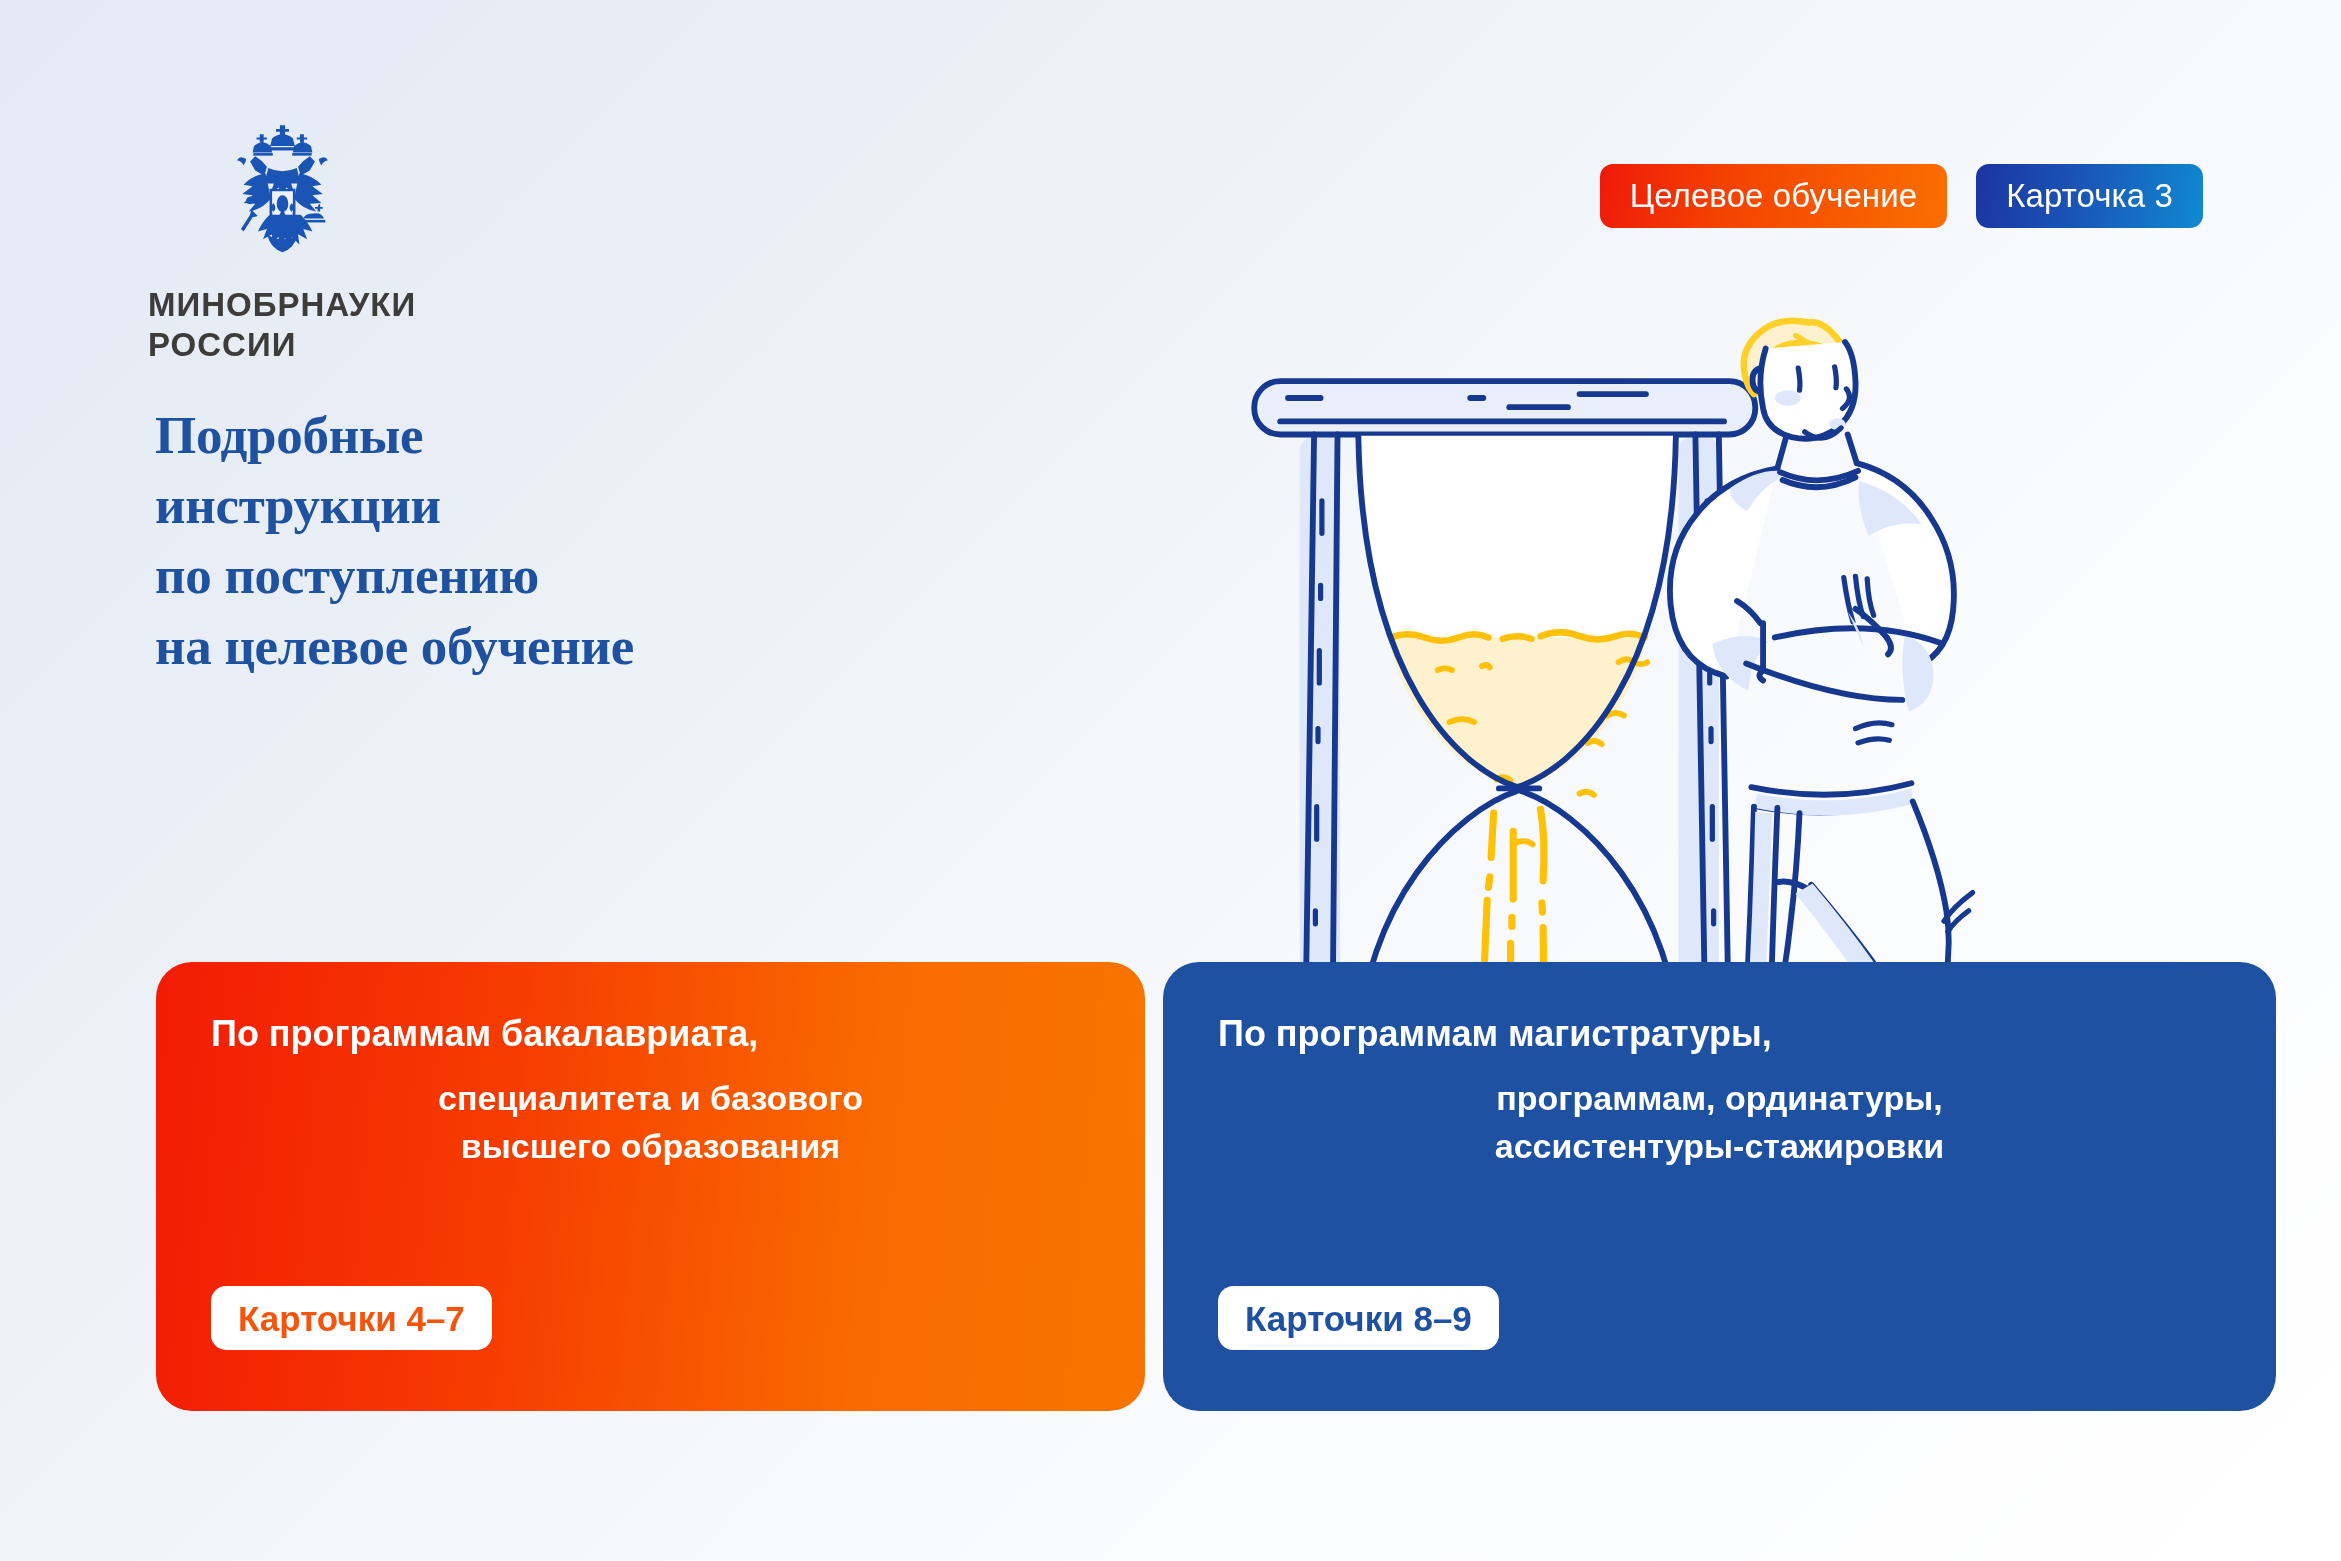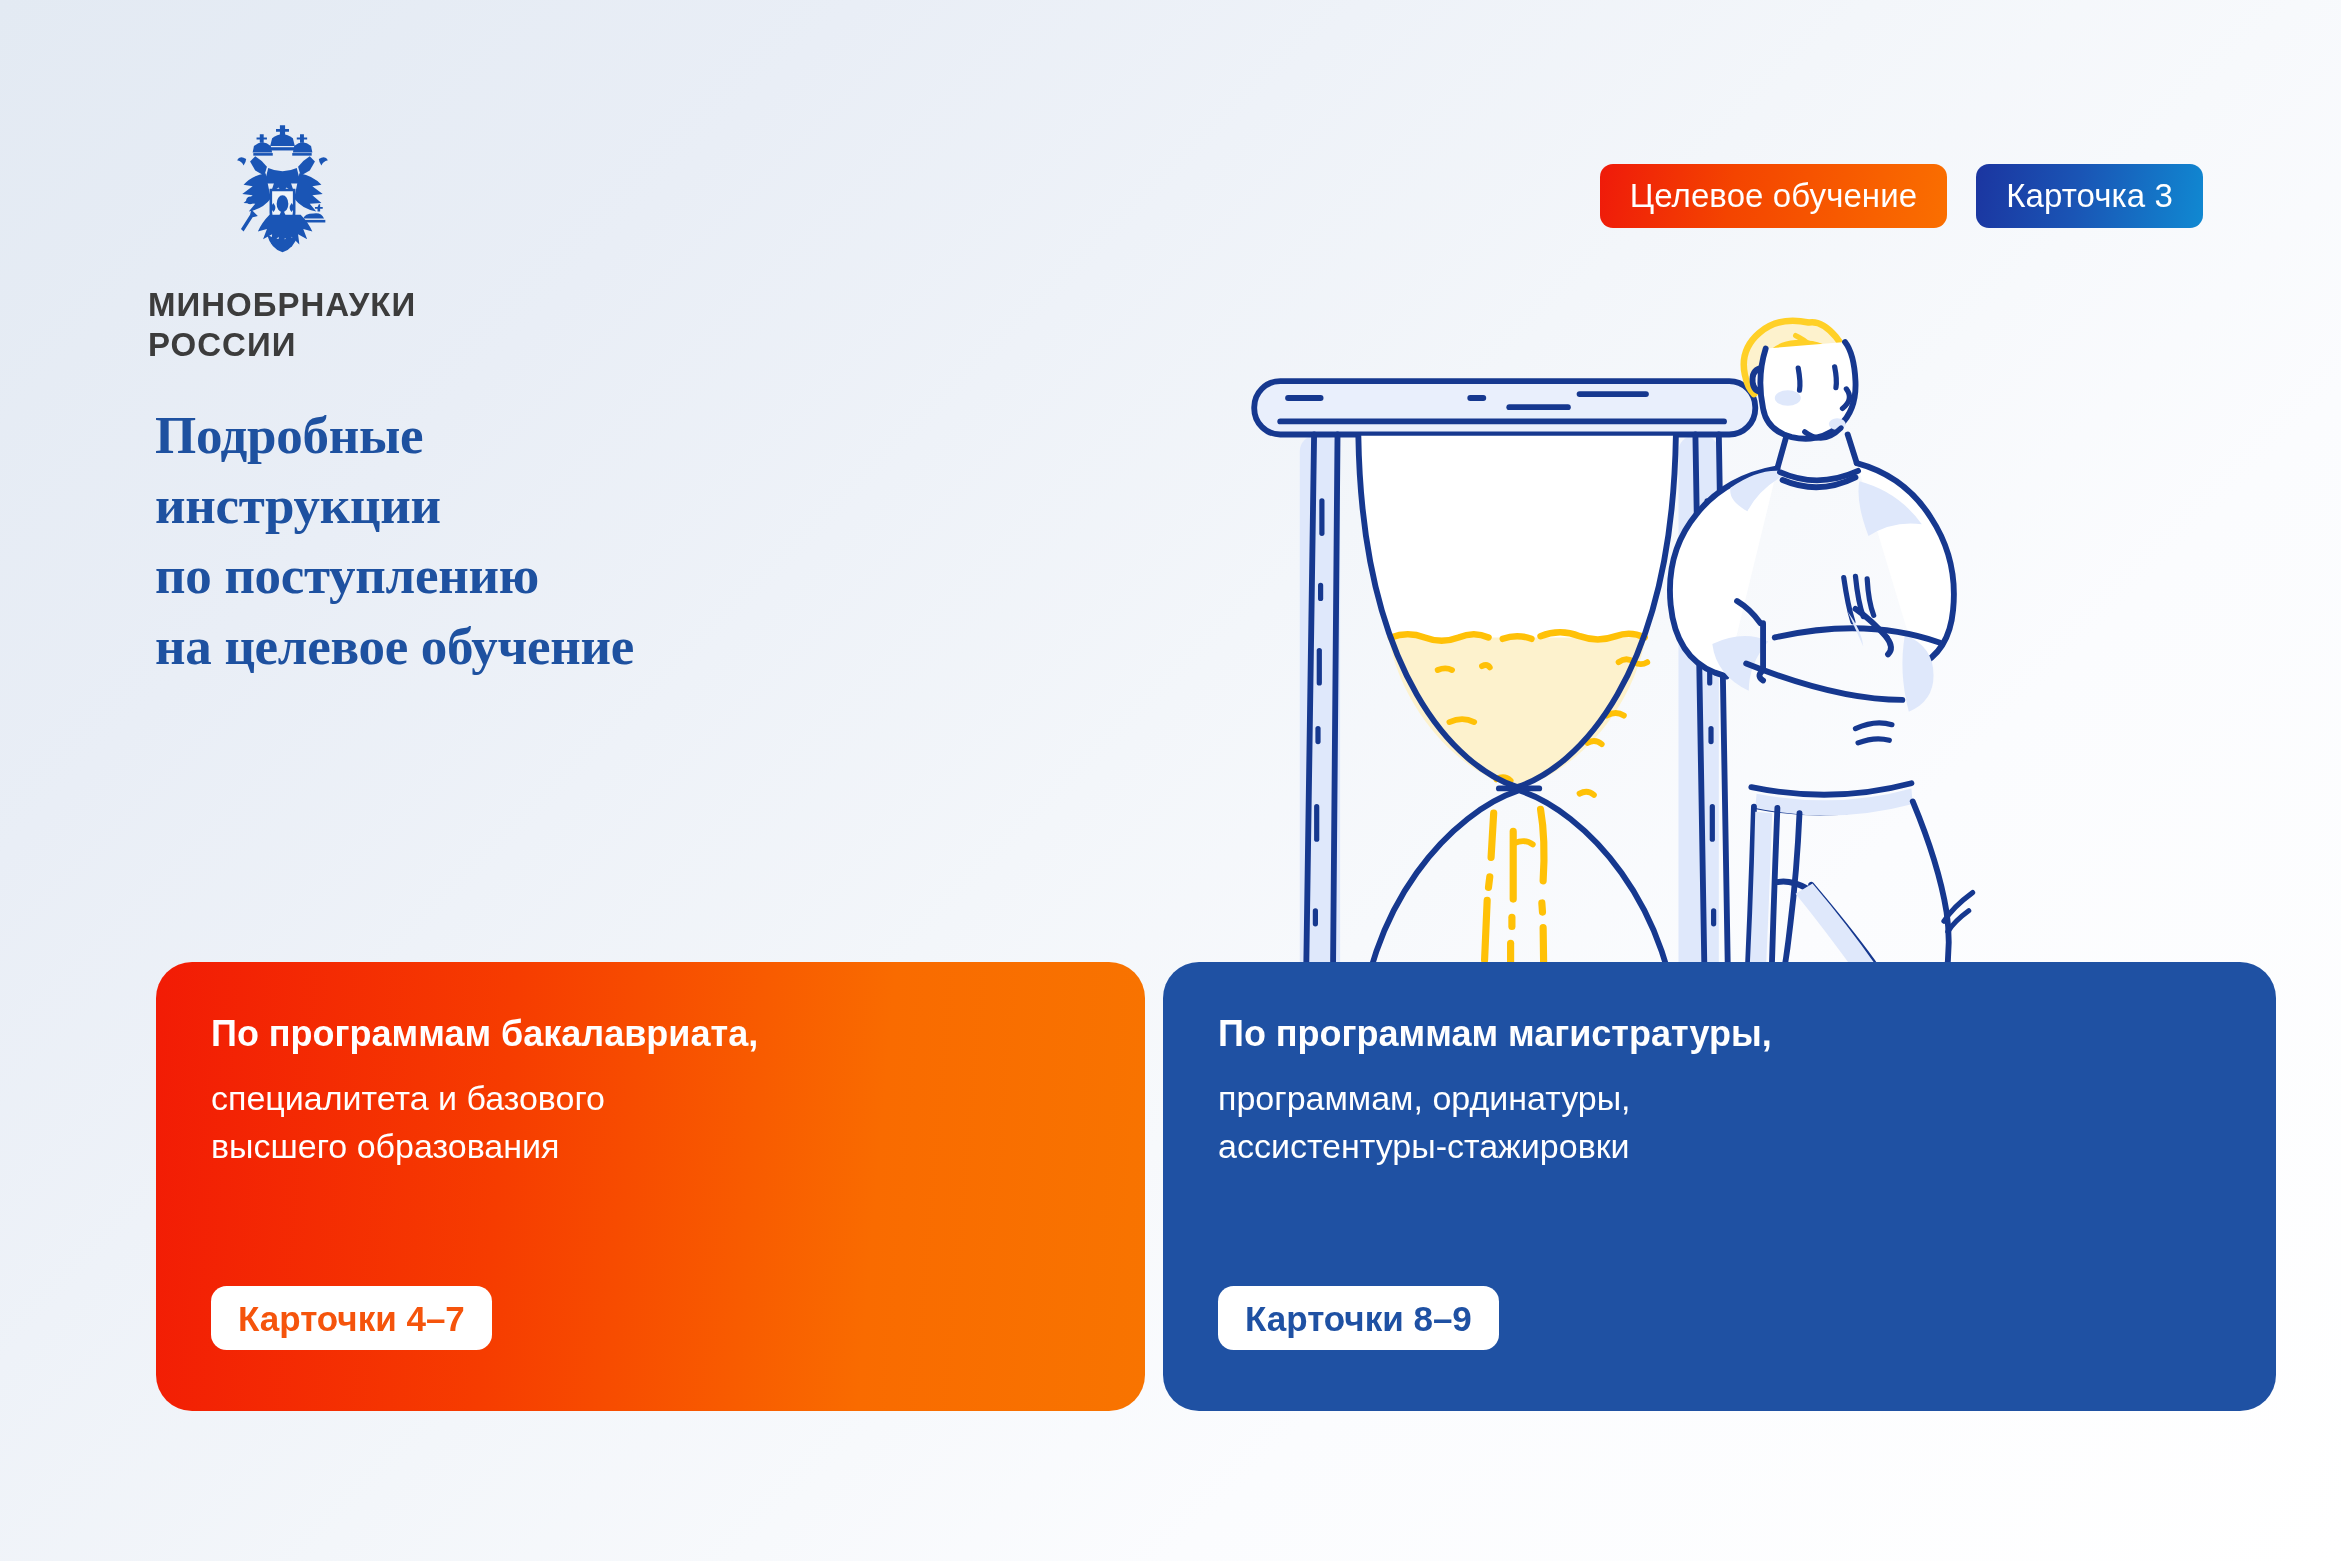--- a/index.html
+++ b/index.html
@@ -44,27 +44,27 @@
   .card{
     position:absolute;top:962px;height:449px;border-radius:36px;box-sizing:border-box;
     padding:51px 55px 17px 55px;
   }
   .card-orange{left:156px;width:989px;background:linear-gradient(95deg,#f21b05 0%,#f63c00 35%,#f96b00 72%,#f87400 100%);}
   .card-blue{left:1163px;width:1113px;background:#1f51a3;}
   .card-title{
     color:#ffffff;font-weight:bold;font-size:36px;line-height:1.18;margin:0 0 19.5px 0;
   }
   .card-sub{
-    color:#ffffff;font-weight:normal;font-size:34px;line-height:1.40;margin:0;white-space:pre-line;
+    color:#ffffff;font-weight:bold;font-size:34px;line-height:1.40;margin:0;white-space:pre-line;text-align:center;
   }
   .pill{
     position:absolute;left:55px;bottom:61px;background:#ffffff;border-radius:15.6px;
     padding:14.3px 27px;font-weight:bold;font-size:35px;line-height:1;white-space:nowrap;
   }
-  .pill-orange{color:#f5540c;}
+  .pill-orange{color:#f5540c;border-radius:15px;}
   .pill-blue{color:#1f51a3;}
 
   
   .illo{position:absolute;left:1223px;top:273px;width:950px;height:781px;}
   .illo svg{display:block;width:100%;height:100%;overflow:visible;}
 </style>
 </head>
 <body>
 
 <div id="poster">

